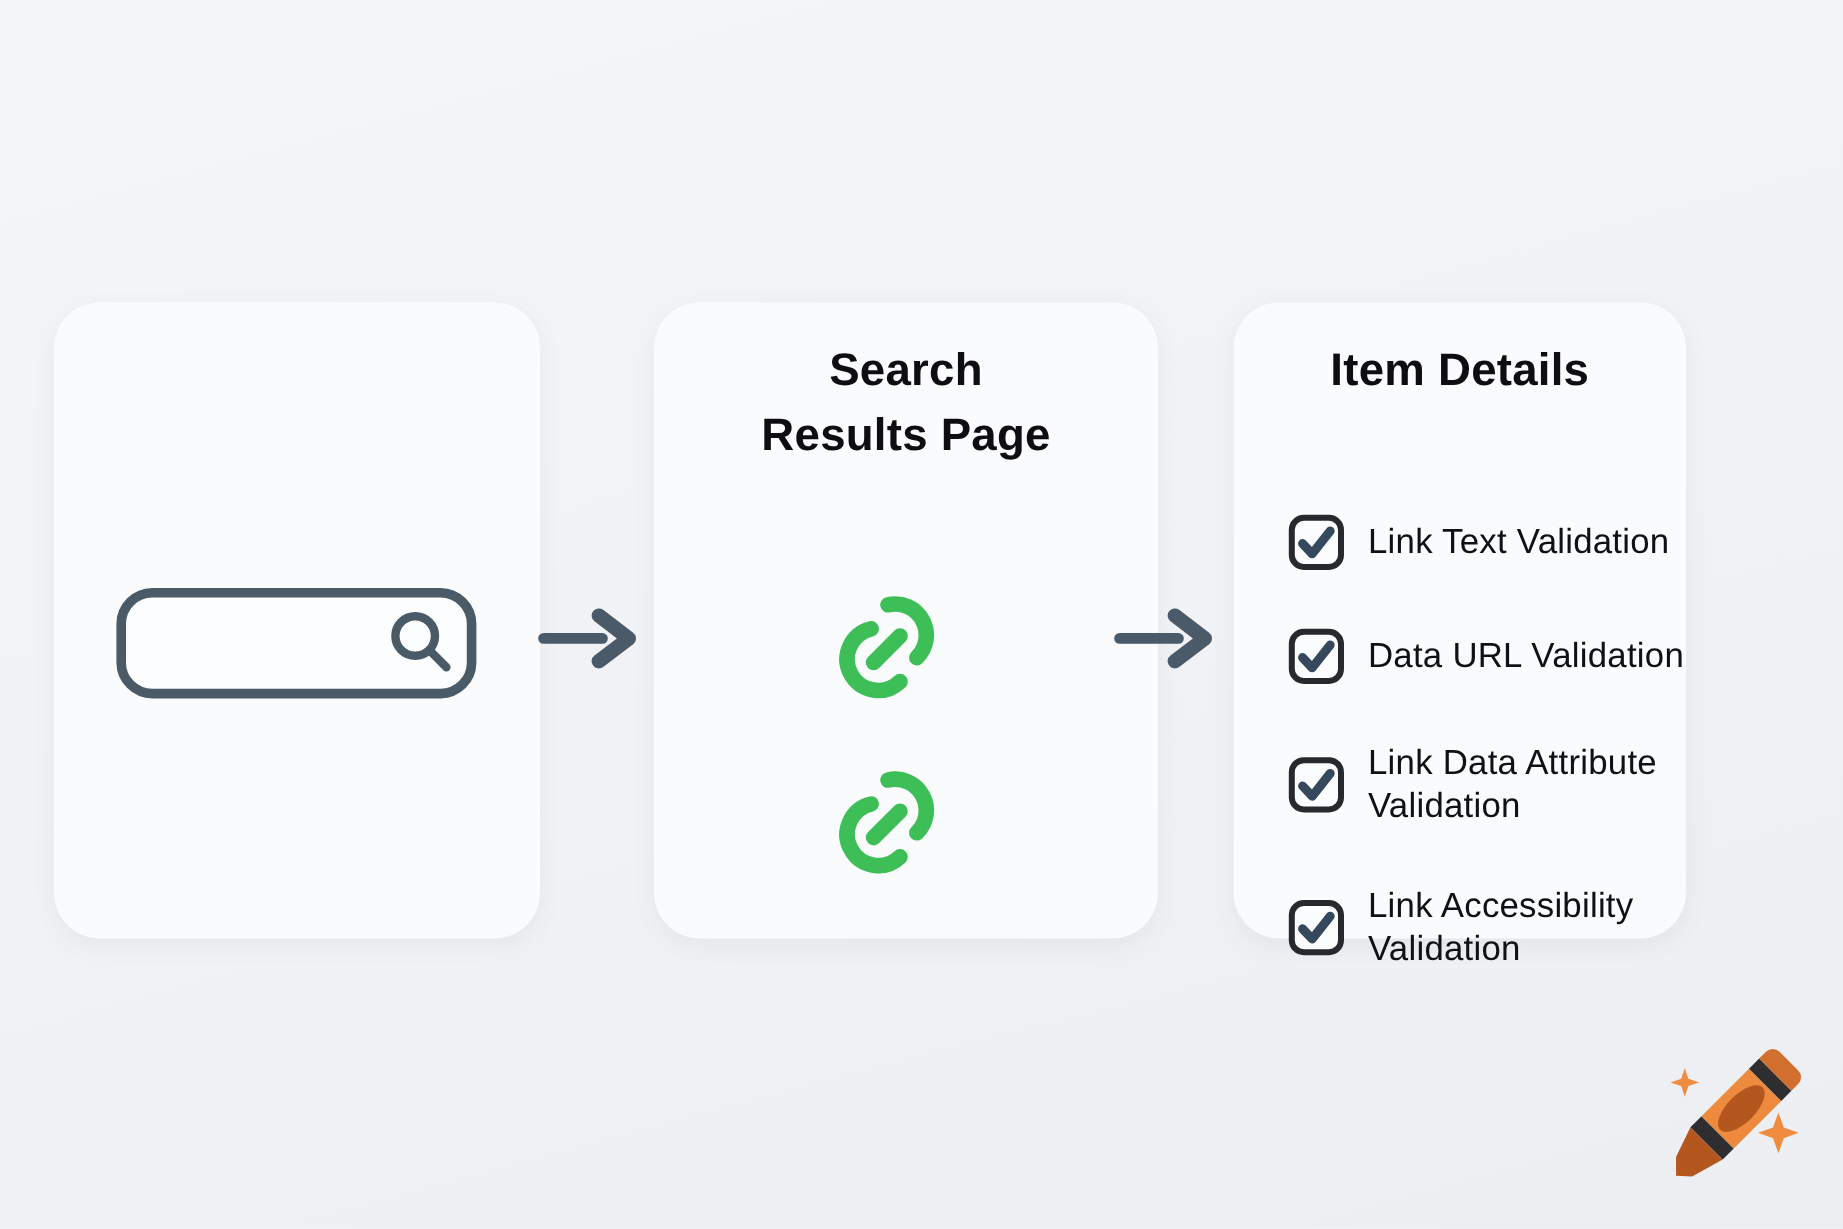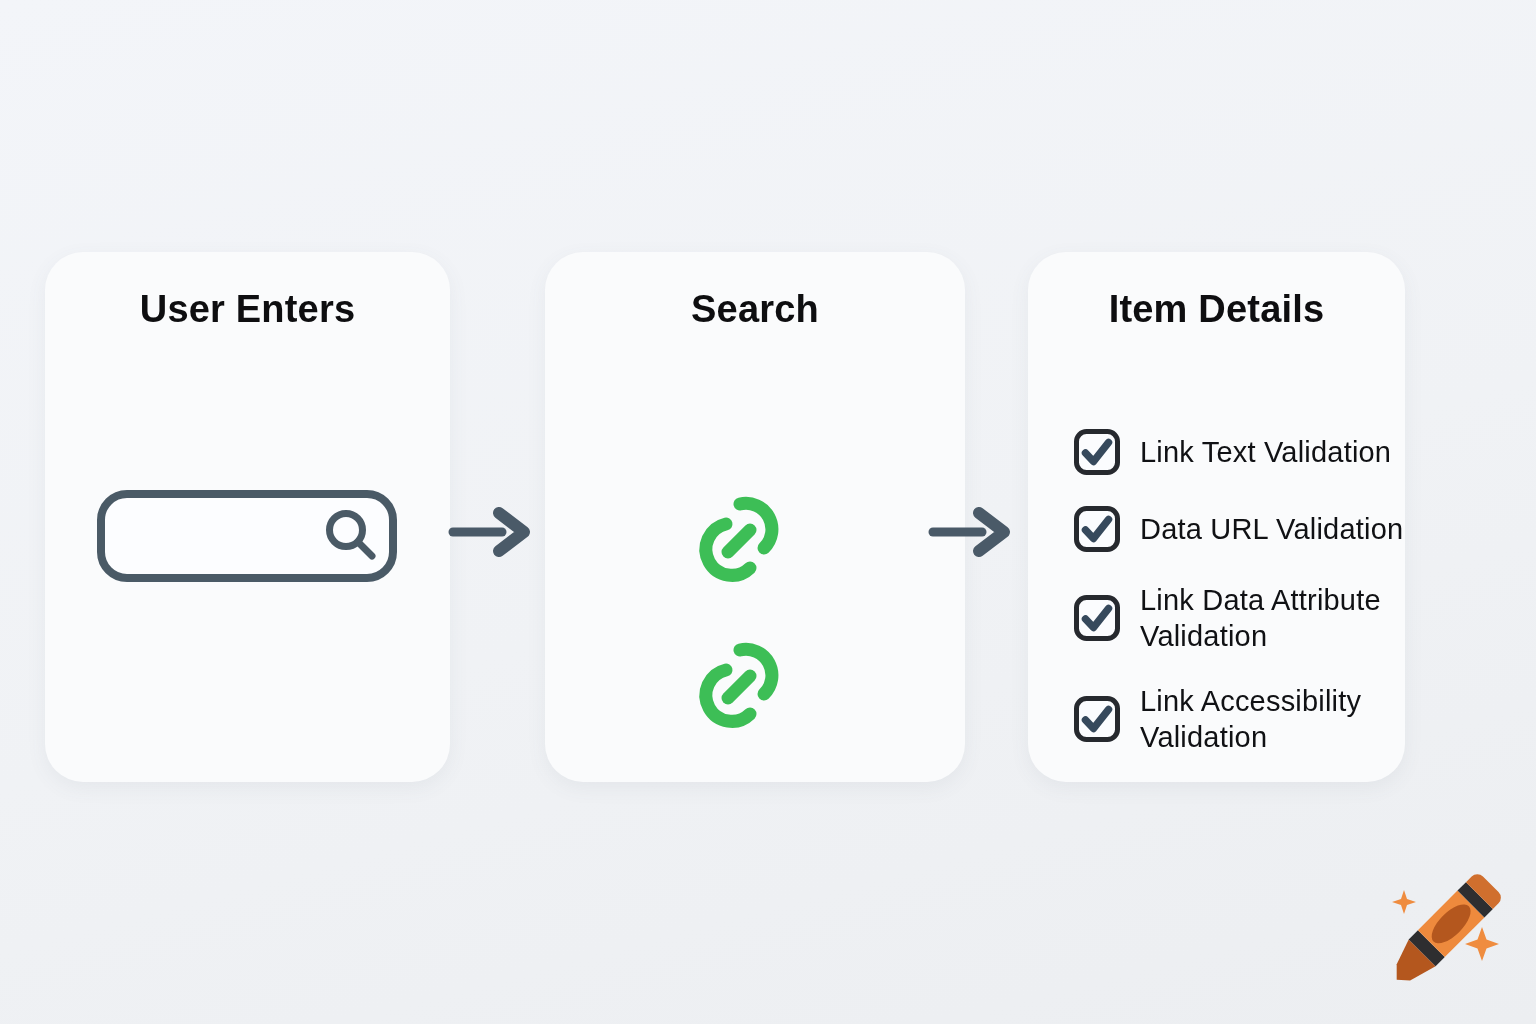--- a/index.html
+++ b/index.html
@@ -38,21 +38,21 @@
   .search-box .mag { position:absolute; right:16px; top:15px; }
 
   
   .link-icon { position:absolute; left:145px; }
   .link-icon.first  { top:240px; }
   .link-icon.second { top:386px; }
 
   
   .checklist {
     position:absolute; left:45px; top:176px;
-    display:flex; flex-direction:column; gap:29px;
+    display:flex; flex-direction:column; gap:47px;
   }
   .check-row { display:flex; align-items:center; gap:19px; }
   .check-row .cb { flex:0 0 auto; width:48px; height:48px; }
   .check-label {
     font-size:29px; line-height:36px; color:#101114;
     width:316px; letter-spacing:0.2px;
   }
 
   
   .arrow { position:absolute; top:506px; }
@@ -62,39 +62,39 @@
   
   .watermark { position:absolute; left:1362px; top:856px; }
 </style>
 </head>
 <body>
 
 <div class="canvas">
 
   <div class="card" id="card-1">
     <h2 class="card-title">
-      <span>User Enters</span>
     </h2>
     <div class="search-box">
       <input type="text" placeholder="" style="">
       <svg class="mag" width="62" height="62" viewBox="0 0 62 62">
         <circle cx="27" cy="25" r="16.5" fill="none" stroke="#4A5A66" stroke-width="7"></circle>
         <line x1="39" y1="37" x2="53" y2="51" stroke="#4A5A66" stroke-width="7" stroke-linecap="round"></line>
       </svg>
     </div>
   </div>
 
   <svg class="arrow" id="arrow-1" width="90" height="52" viewBox="0 0 90 52">
     <line x1="5" y1="26" x2="54" y2="26" stroke="#4A5A68" stroke-width="9" stroke-linecap="round"></line>
     <path d="M 51 7 L 76 26 L 51 45" fill="none" stroke="#4A5A68" stroke-width="12" stroke-linecap="round" stroke-linejoin="round"></path>
   </svg>
 
   <div class="card" id="card-2">
     <h2 class="card-title">
       <span>Search</span>
+      <span>Results Page</span>
     </h2>
     <svg class="link-icon first" width="96" height="92" viewBox="0 0 96 92">
       <g fill="none" stroke="#3DBE56" stroke-width="13" stroke-linecap="round">
         <path d="M 50 12 A 26 26 0 0 1 74 56"></path>
         <path d="M 36 32 A 26 26 0 1 0 60 76"></path>
         <path d="M 38 60 L 60 38"></path>
       </g>
     </svg>
     <svg class="link-icon second" width="96" height="92" viewBox="0 0 96 92">
       <g fill="none" stroke="#3DBE56" stroke-width="13" stroke-linecap="round">

